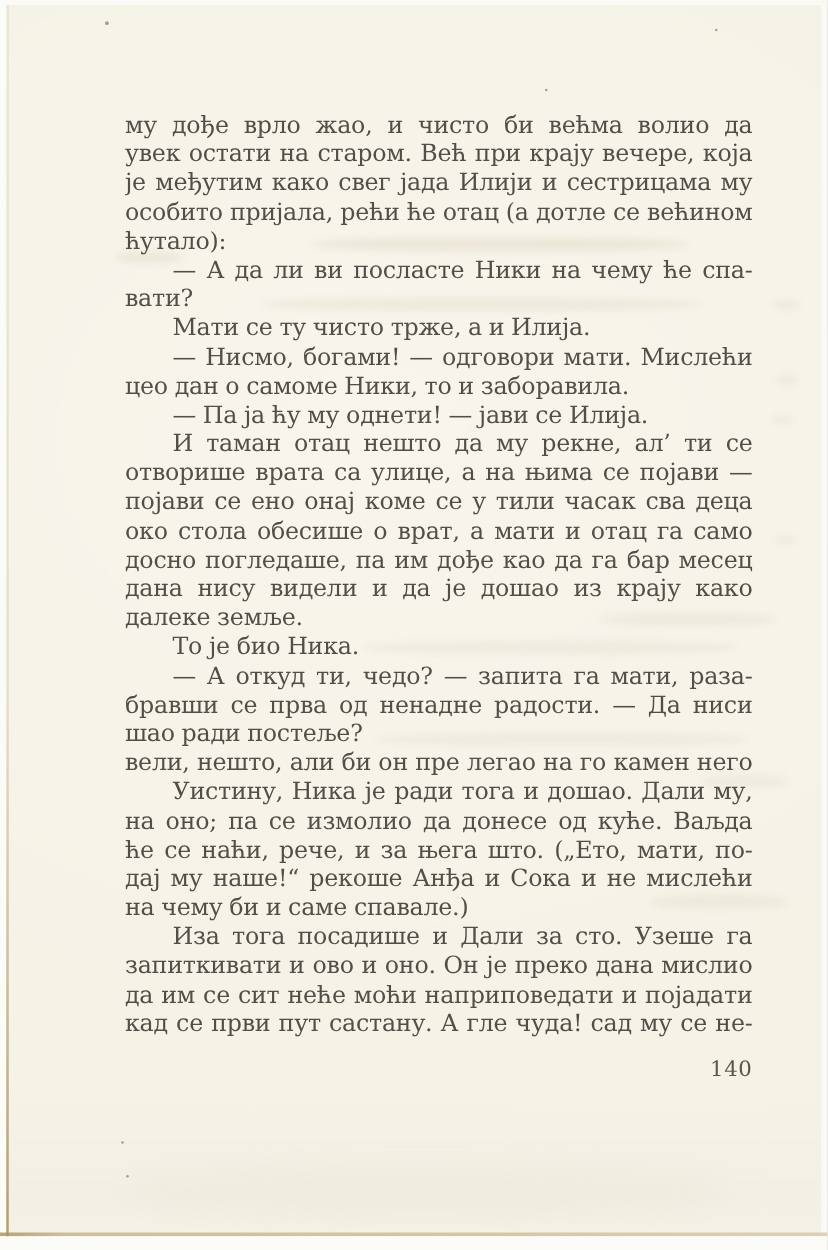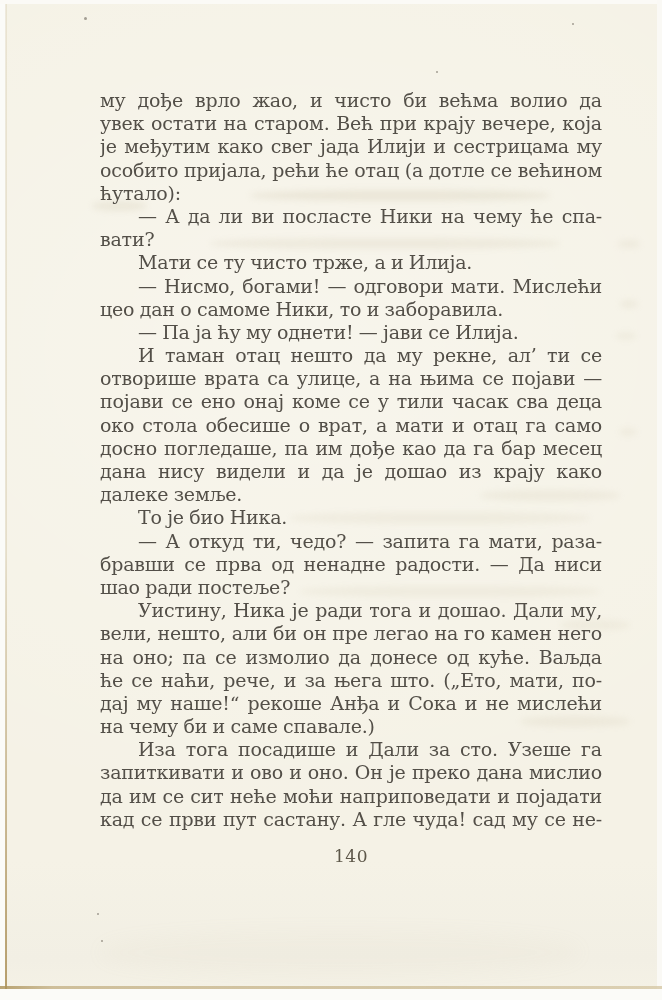--- a/index.html
+++ b/index.html
@@ -42,21 +42,21 @@
     text-align: justify;
     text-align-last: justify;
     white-space: normal;
   }
   .line.no-j { text-align-last: left; }
   .line.indent { text-indent: 38px; }
 
   .page-number {
     position: absolute;
     left: 100px; top: 846px; width: 502px;
-    text-align: center;
+    text-align: right;
     font-size: 17px;
     letter-spacing: 0.5px;
     color: #5d5749;
   }
 
   
   .smudge { position:absolute; background: rgba(198,186,158,0.45); filter: blur(3px); border-radius: 45%; pointer-events:none; }
   .speck  { position:absolute; width:3px; height:3px; border-radius:50%; background: rgba(95,90,78,0.55); pointer-events:none; }
 </style>
 </head>
@@ -107,22 +107,22 @@
       <div class="line">отворише врата са улице, а на њима се појави —</div>
       <div class="line">појави се ено онај коме се у тили часак сва деца</div>
       <div class="line">око стола обесише о врат, а мати и отац га само ра-</div>
       <div class="line">досно погледаше, па им дође као да га бар месец</div>
       <div class="line">дана нису видели и да је дошао из крају како</div>
       <div class="line no-j">далеке земље.</div>
       <div class="line indent no-j">То је био Ника.</div>
       <div class="line indent">— А откуд ти, чедо? — запита га мати, раза-</div>
       <div class="line">бравши се прва од ненадне радости. — Да ниси до-</div>
       <div class="line no-j">шао ради постеље?</div>
+      <div class="line">вели, нешто, али би он пре легао на го камен него</div>
       <div class="line indent">Уистину, Ника је ради тога и дошао. Дали му,</div>
-      <div class="line">вели, нешто, али би он пре легао на го камен него</div>
       <div class="line">на оно; па се измолио да донесе од куће. Ваљда</div>
       <div class="line">ће се наћи, рече, и за њега што. („Ето, мати, по-</div>
       <div class="line">дај му наше!“ рекоше Анђа и Сока и не мислећи</div>
       <div class="line no-j">на чему би и саме спавале.)</div>
       <div class="line indent">Иза тога посадише и Дали за сто. Узеше га</div>
       <div class="line">запиткивати и ово и оно. Он је преко дана мислио</div>
       <div class="line">да им се сит неће моћи наприповедати и појадати</div>
       <div class="line">кад се први пут састану. А гле чуда! сад му се не-</div>
     </div>
 

